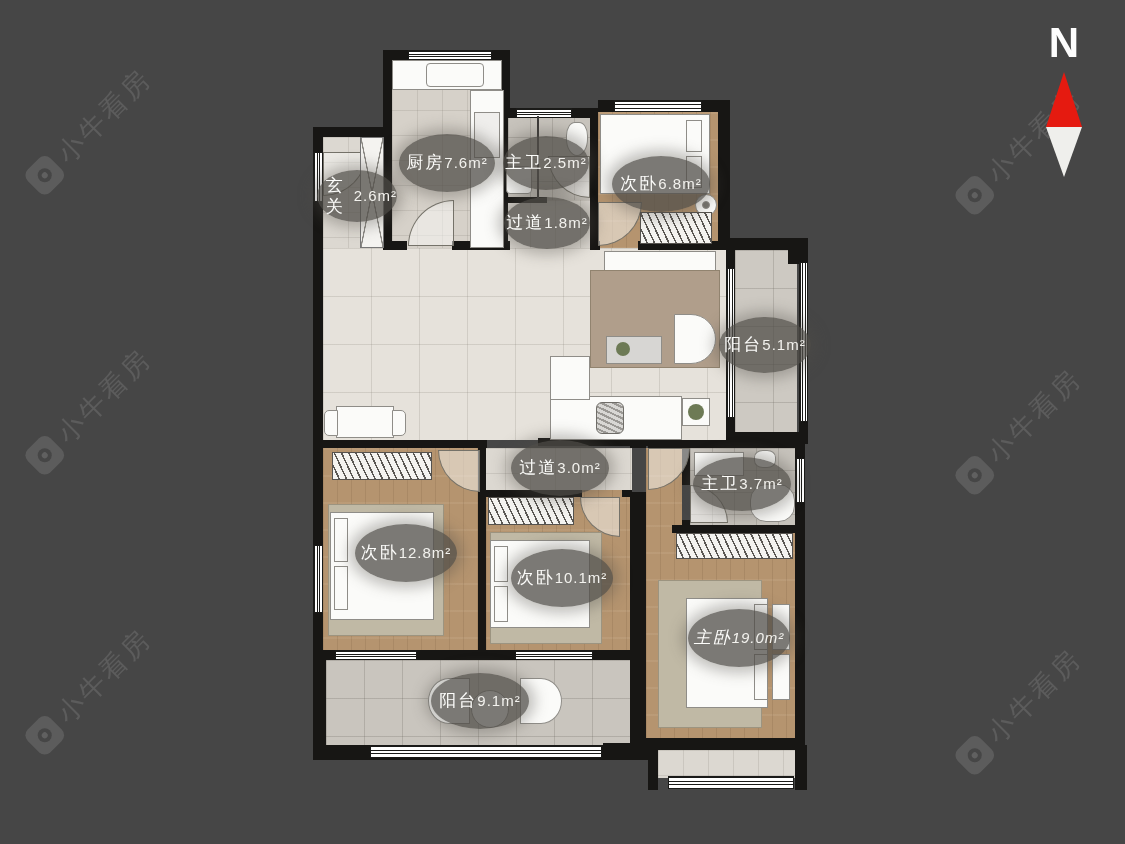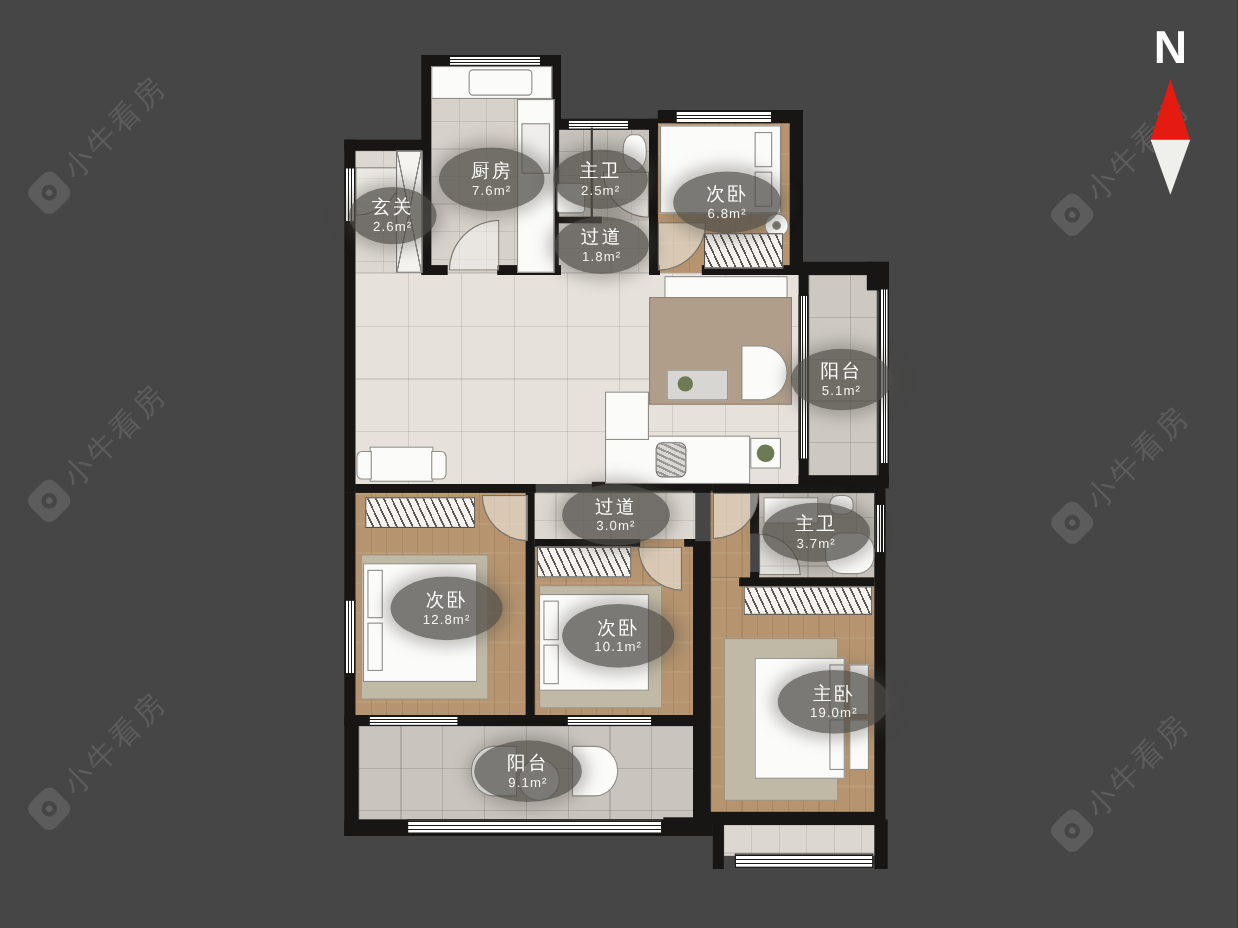--- a/index.html
+++ b/index.html
@@ -39,25 +39,25 @@
   .xward{position:absolute;border:1px solid #777;background-color:#f4f3f0;
     background-image:linear-gradient(to top right,transparent 48%,#8a8883 49% 51%,transparent 52%),
                      linear-gradient(to bottom right,transparent 48%,#8a8883 49% 51%,transparent 52%);}
   .rug{position:absolute;border:1px solid rgba(90,80,60,.35);}
   .door{position:absolute;border:1.5px solid #757269;background:rgba(252,252,250,.5);}
   .pouf{position:absolute;border:1px solid #6f6d68;
     background:repeating-linear-gradient(25deg,#d8d7d4 0 3px,#9b9995 3px 5px);}
   .circ{border-radius:50%;}
 
   
-  .badge{position:absolute;display:flex;flex-direction:column;align-items:center;justify-content:center;
+  .badge{position:absolute;display:flex;flex-direction:row;align-items:center;justify-content:center;
     background:rgba(80,77,72,.75);border-radius:50%;color:#fdfdfb;text-align:center;
     box-shadow:0 0 14px 6px rgba(80,77,72,.35);line-height:1.25;}
   .badge .nm{font-size:17px;letter-spacing:2px;}
-  .badge .ar{font-size:12px;letter-spacing:1px;color:#f3f2ee;}
+  .badge .ar{font-size:15px;letter-spacing:1px;color:#f3f2ee;}
 
   
   .compass{position:absolute;left:1036px;top:22px;width:56px;display:flex;flex-direction:column;align-items:center;}
   .compass .n{font-size:42px;font-weight:bold;color:#fdfdfd;line-height:1;}
   .tri-up{width:0;height:0;margin-top:8px;border-left:18px solid transparent;border-right:18px solid transparent;border-bottom:55px solid #e51a10;}
   .tri-dn{width:0;height:0;border-left:18px solid transparent;border-right:18px solid transparent;border-top:50px solid #efefec;}
 
   
   .wm{position:absolute;display:flex;align-items:center;gap:8px;transform:rotate(-45deg);}
   .wm-icon{width:32px;height:32px;border-radius:8px;background:rgba(255,255,255,.12);position:relative;}
@@ -273,21 +273,21 @@
       <span class="ar">3.7m²</span>
   </div>
   <div class="badge" style="left:355px;top:524px;width:102px;height:58px;">
     <span class="nm">次卧</span>
       <span class="ar">12.8m²</span>
   </div>
   <div class="badge" style="left:511px;top:549px;width:102px;height:58px;">
     <span class="nm">次卧</span>
       <span class="ar">10.1m²</span>
   </div>
-  <div class="badge" style="left:707px;top:609px;width:102px;height:58px;">
+  <div class="badge" style="left:688px;top:609px;width:102px;height:58px;font-style:italic;">
     <span class="nm">主卧</span>
       <span class="ar">19.0m²</span>
   </div>
   <div class="badge" style="left:431px;top:673px;width:98px;height:56px;">
     <span class="nm">阳台</span>
       <span class="ar">9.1m²</span>
   </div>
 
 </div>
 

